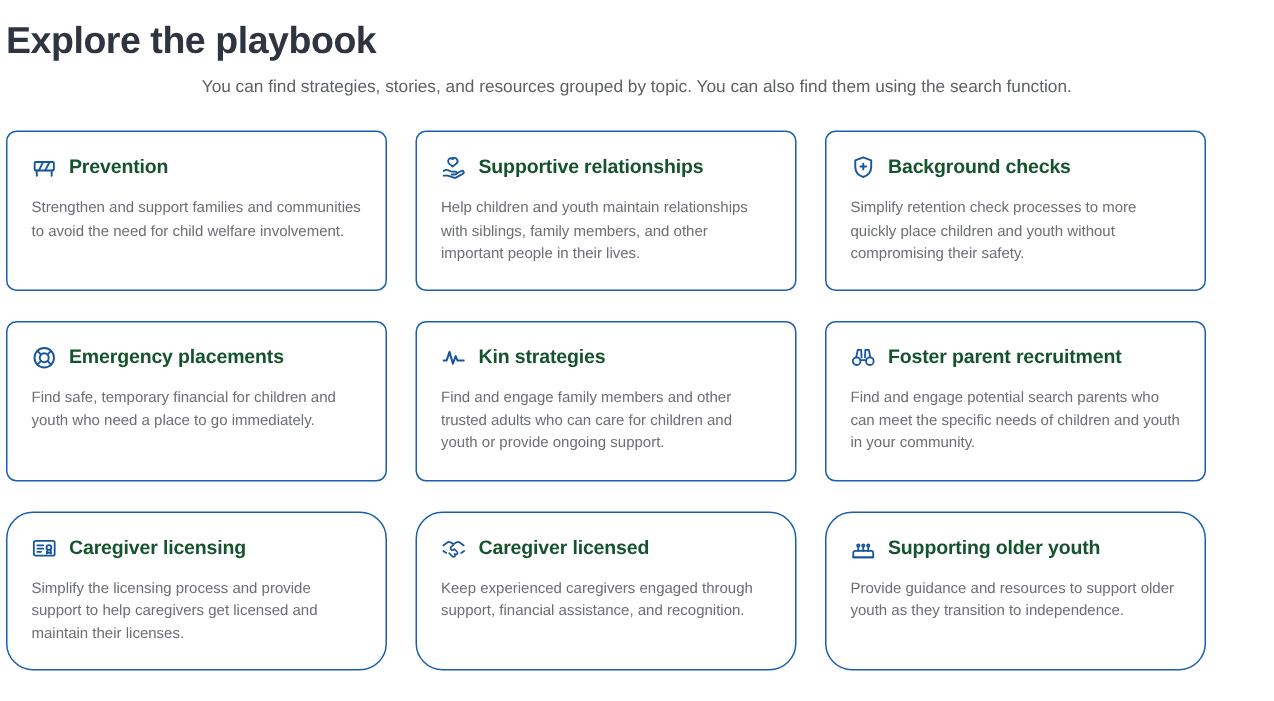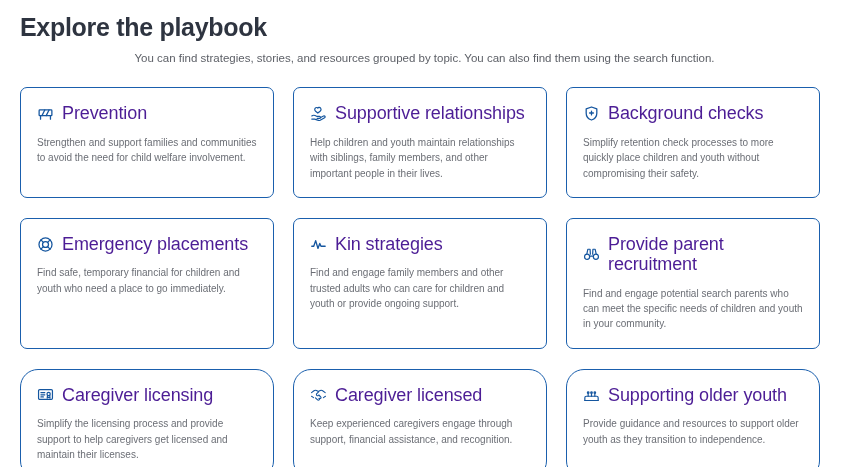--- a/index.html
+++ b/index.html
@@ -12,21 +12,21 @@
     background: #ffffff;
     font-family: "Liberation Sans", sans-serif;
     overflow: hidden;
   }
 
   .page {
     position: relative;
     width: 849px;
     height: 455px;
     box-sizing: border-box;
-    padding: 0 20px;
+    padding: 0 4px;
   }
 
   
   .header {
     padding-top: 14px;
   }
   .page-title {
     font-size: 25px;
     font-weight: bold;
     color: #2e3440;
@@ -75,23 +75,23 @@
     align-items: center;
     justify-content: center;
     color: #15569f;
   }
   .card-icon svg {
     display: block;
     width: 17px;
     height: 17px;
   }
   .card-title {
-    font-size: 18px;
-    font-weight: normal;
-    color: #4c1d95;
+    font-size: 13px;
+    font-weight: bold;
+    color: #14532d;
     line-height: 1.15;
     letter-spacing: -0.1px;
   }
   .card-desc {
     font-size: 10px;
     color: #6b6e75;
     line-height: 1.52;
   }
 </style>
 </head>
@@ -183,21 +183,21 @@
       <div class="card-head">
         <span class="card-icon">
           <svg viewBox="0 0 24 24" fill="none" stroke="currentColor" stroke-width="1.7" stroke-linecap="round" stroke-linejoin="round">
             <circle cx="5.8" cy="15.2" r="3.6"></circle>
             <circle cx="18.2" cy="15.2" r="3.6"></circle>
             <path d="M9.4 14.3h5.2"></path>
             <path d="M5.3 11.7 6.8 4.6h3.2l.4 7"></path>
             <path d="M18.7 11.7 17.2 4.6H14l-.4 7"></path>
           </svg>
         </span>
-        <span class="card-title">Provide parent recruitment</span>
+        <span class="card-title">Foster parent recruitment</span>
       </div>
       <div class="card-desc">Find and engage potential search parents who can meet the specific needs of children and youth in your community.</div>
     </div>
 
     <div class="card card-row-3">
       <div class="card-head">
         <span class="card-icon">
           <svg viewBox="0 0 24 24" fill="none" stroke="currentColor" stroke-width="1.7" stroke-linecap="round" stroke-linejoin="round">
             <rect x="2.2" y="5" width="19.6" height="14" rx="1.6"></rect>
             <line x1="5.5" y1="9.3" x2="11" y2="9.3"></line>
@@ -218,21 +218,21 @@
           <svg viewBox="0 0 24 24" fill="none" stroke="currentColor" stroke-width="1.6" stroke-linecap="round" stroke-linejoin="round">
             <path d="M11.8 8.6 9.6 10.8c-.7.7-.7 1.8 0 2.4.6.6 1.7.6 2.4 0l.5-.5 2.6 2.6c.6.6.6 1.6 0 2.2-.6.6-1.6.6-2.2 0"></path>
             <path d="M12.9 17.5c.6.6.6 1.6 0 2.2-.6.6-1.6.6-2.2 0l-3-3"></path>
             <path d="M2.2 9.4 5.6 6.8c1-.8 2.4-.9 3.6-.3l2.6 1.4 2.6-1.4c1.1-.6 2.5-.5 3.5.3l3.5 2.6"></path>
             <path d="M21.8 14.6 19 16.4"></path>
             <path d="M2.2 14.6 5 16.4"></path>
           </svg>
         </span>
         <span class="card-title">Caregiver licensed</span>
       </div>
-      <div class="card-desc">Keep experienced caregivers engage through support, financial assistance, and recognition.</div>
+      <div class="card-desc">Keep experienced caregivers engaged through support, financial assistance, and recognition.</div>
     </div>
 
     <div class="card card-row-3">
       <div class="card-head">
         <span class="card-icon">
           <svg viewBox="0 0 24 24" fill="none" stroke="currentColor" stroke-width="1.7" stroke-linecap="round" stroke-linejoin="round">
             <path d="M2.6 20.5h18.8v-4c0-1.1-.9-2-2-2H4.6c-1.1 0-2 .9-2 2v4z"></path>
             <line x1="2.6" y1="20.5" x2="21.4" y2="20.5"></line>
             <line x1="7.3" y1="14.5" x2="7.3" y2="11"></line>
             <line x1="12" y1="14.5" x2="12" y2="11"></line>

